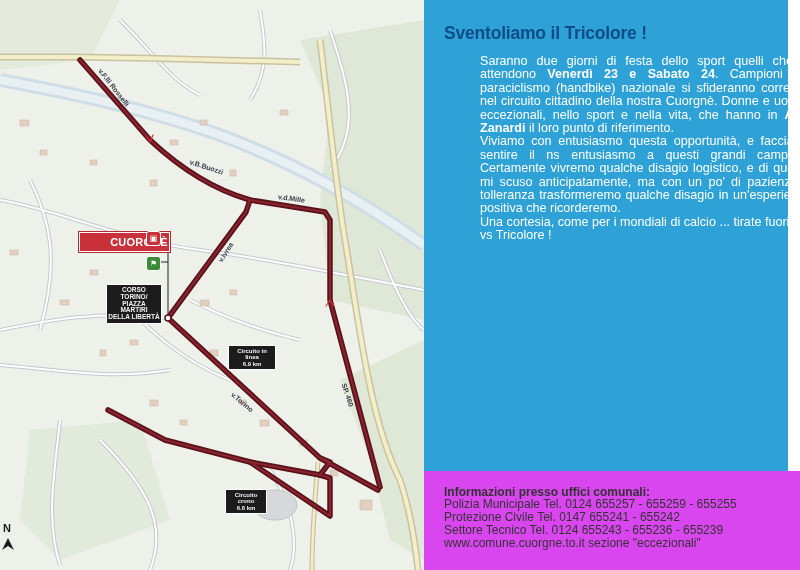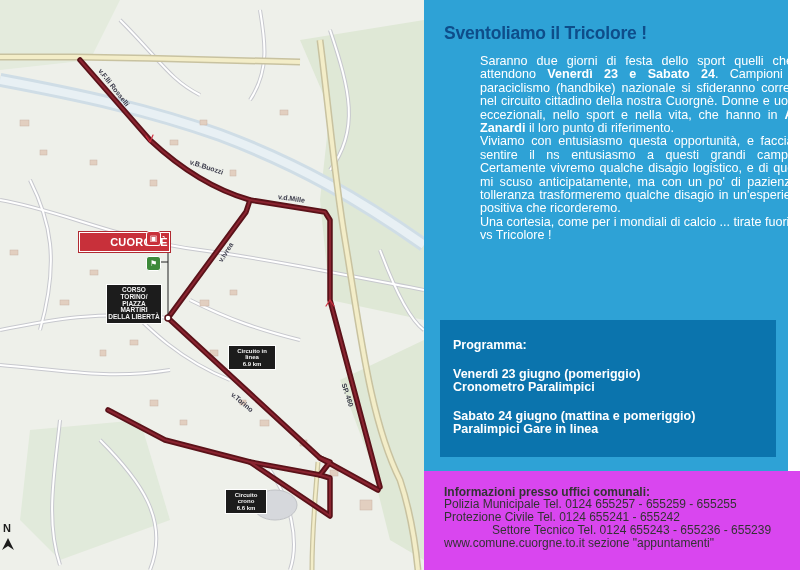--- a/index.html
+++ b/index.html
@@ -30,21 +30,21 @@
   .program { position: absolute; left: 16px; top: 320px; width: 336px; height: 137px; background: #0b74ad; }
   .program .ptitle { position: absolute; left: 13px; top: 18px; font-size: 12.5px; font-weight: bold; color: #ffffff; }
   .program .pitem { position: absolute; left: 13px; font-size: 12.5px; font-weight: bold; color: #ffffff; line-height: 13px; }
   .program .i1 { top: 48px; }
   .program .i2 { top: 90px; }
 
   
   .footer { position: absolute; left: 424px; top: 471px; width: 376px; height: 120px; background: #d946ef; }
   .footer .ftitle { position: absolute; left: 20px; top: 14px; font-size: 12px; font-weight: bold; color: #333333; }
   .footer .fline { position: absolute; left: 20px; font-size: 12px; color: #333333; white-space: nowrap; line-height: 13px; }
-  .f1 { top: 27px; } .f2 { top: 40px; } .f3 { top: 53px; margin-left: 48px; } .f4 { top: 66px; }
+  .f1 { top: 27px; } .f2 { top: 40px; } .f3 { top: 53px; } .f4 { top: 66px; }
 </style>
 </head>
 <body>
 
 <div class="map">
   <svg width="424" height="570" viewBox="0 0 424 570">
 
     <path d="M300 40 L424 20 L424 320 L330 300 L320 200 L330 110 Z" fill="#dfe8d6"></path>
     <path d="M340 380 L424 340 L424 560 L390 540 L370 460 Z" fill="#dfe8d6"></path>
     <path d="M30 430 L140 420 L170 520 L60 560 L20 520 Z" fill="#e1eadb"></path>
@@ -184,32 +184,21 @@
 <div class="panel">
   <div class="panel-title">Sventoliamo il Tricolore !</div>
 
   <div class="panel-body">
     <p><span>Saranno due giorni di festa dello sport quelli che ci attendono </span><b>Venerdì 23 e Sabato 24</b><span>. Campioni del paraciclismo (handbike) nazionale si sfideranno correndo nel circuito cittadino della nostra Cuorgnè. Donne e uomini eccezionali, nello sport e nella vita, che hanno in </span><b>Alex Zanardi</b><span> il loro punto di riferimento.</span></p>
     <p>Viviamo con entusiasmo questa opportunità, e facciamo sentire il ns entusiasmo a questi grandi campioni. Certamente vivremo qualche disagio logistico, e di questo mi scuso anticipatamente, ma con un po' di pazienza e tolleranza trasformeremo qualche disagio in un'esperienza positiva che ricorderemo.</p>
     <p style="text-align:left;">Una cortesia, come per i mondiali di calcio ... tirate fuori il vs Tricolore !</p>
   </div>
 
 
-  <div class="program">
-    <div class="ptitle">Programma:</div>
-    <div class="pitem i1">
-      <div>Venerdì 23 giugno (pomeriggio)</div>
-      <div>Cronometro Paralimpici</div>
-    </div>
-    <div class="pitem i2">
-      <div>Sabato 24 giugno (mattina e pomeriggio)</div>
-      <div>Paralimpici Gare in linea</div>
-    </div>
-  </div>
 </div>
 
 <div class="footer">
   <div class="ftitle">Informazioni presso uffici comunali:</div>
   <div class="fline f1">Polizia Municipale Tel. 0124 655257 - 655259 - 655255</div>
-  <div class="fline f2">Protezione Civile  Tel. 0124 655241 - 655242</div>
+  <div class="fline f2">Protezione Civile  Tel. 0147 655241 - 655242</div>
   <div class="fline f3">Settore Tecnico Tel. 0124 655243 - 655236 - 655239</div>
-  <div class="fline f4">www.comune.cuorgne.to.it sezione "appuntamenti"</div>
+  <div class="fline f4">www.comune.cuorgne.to.it sezione "eccezionali"</div>
 </div>
 
 </body></html>

